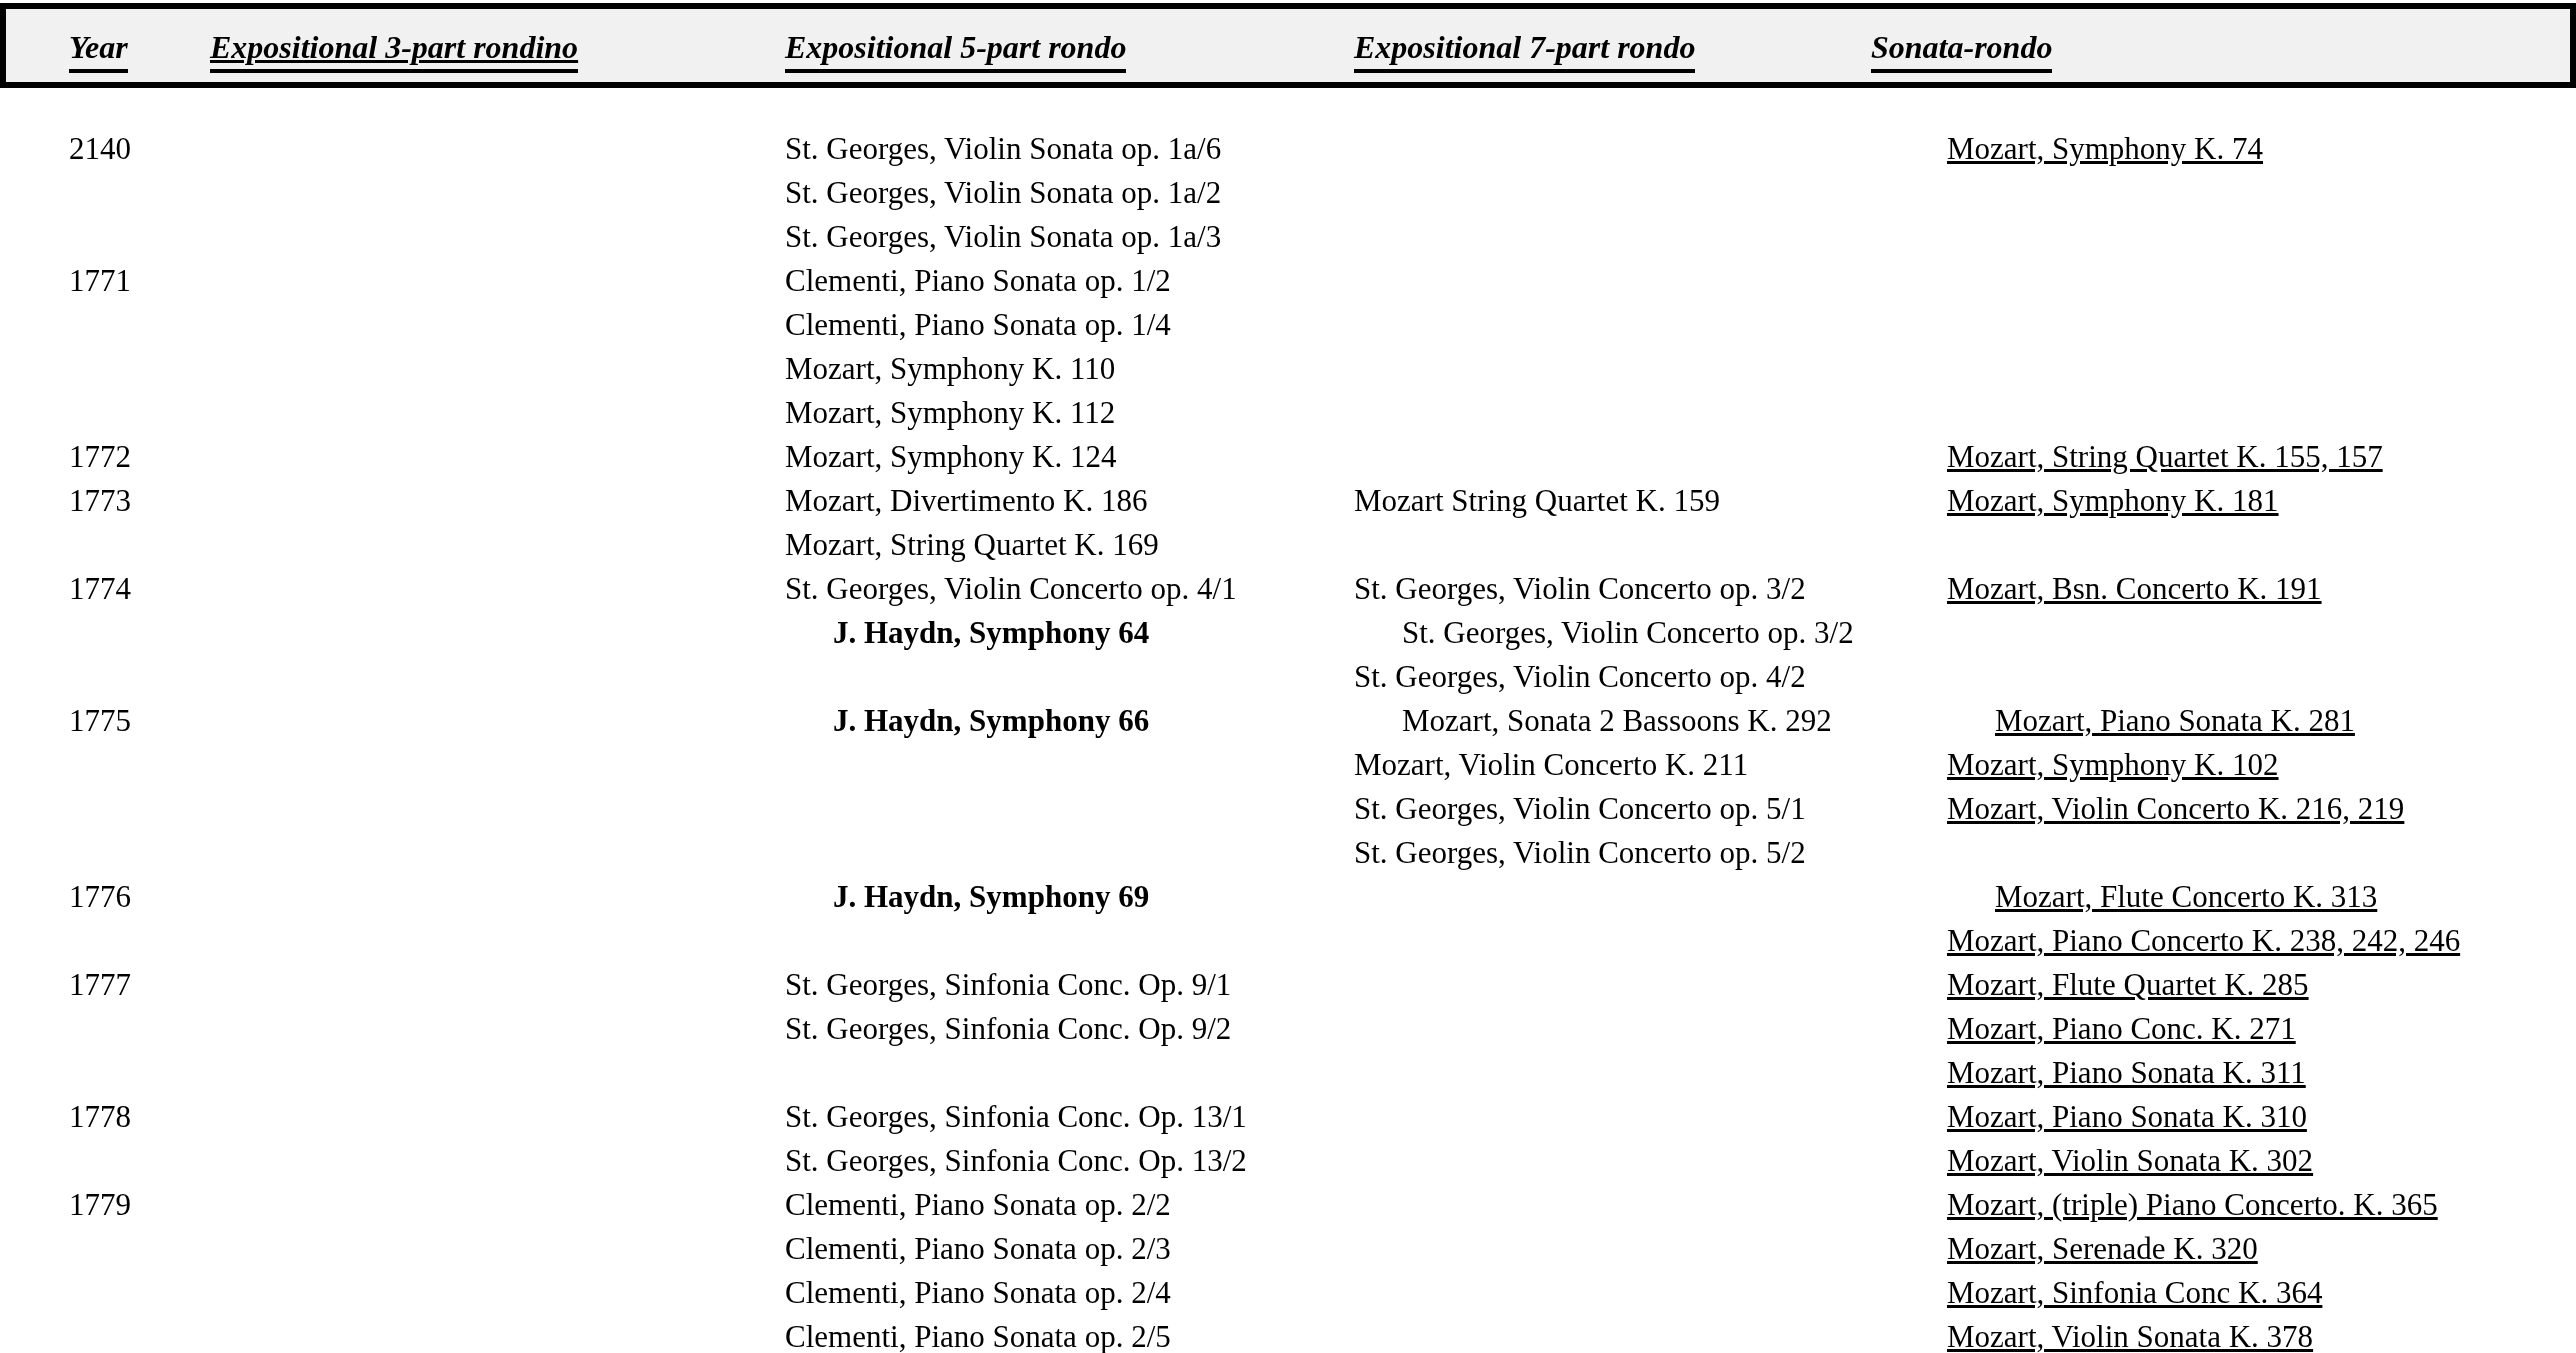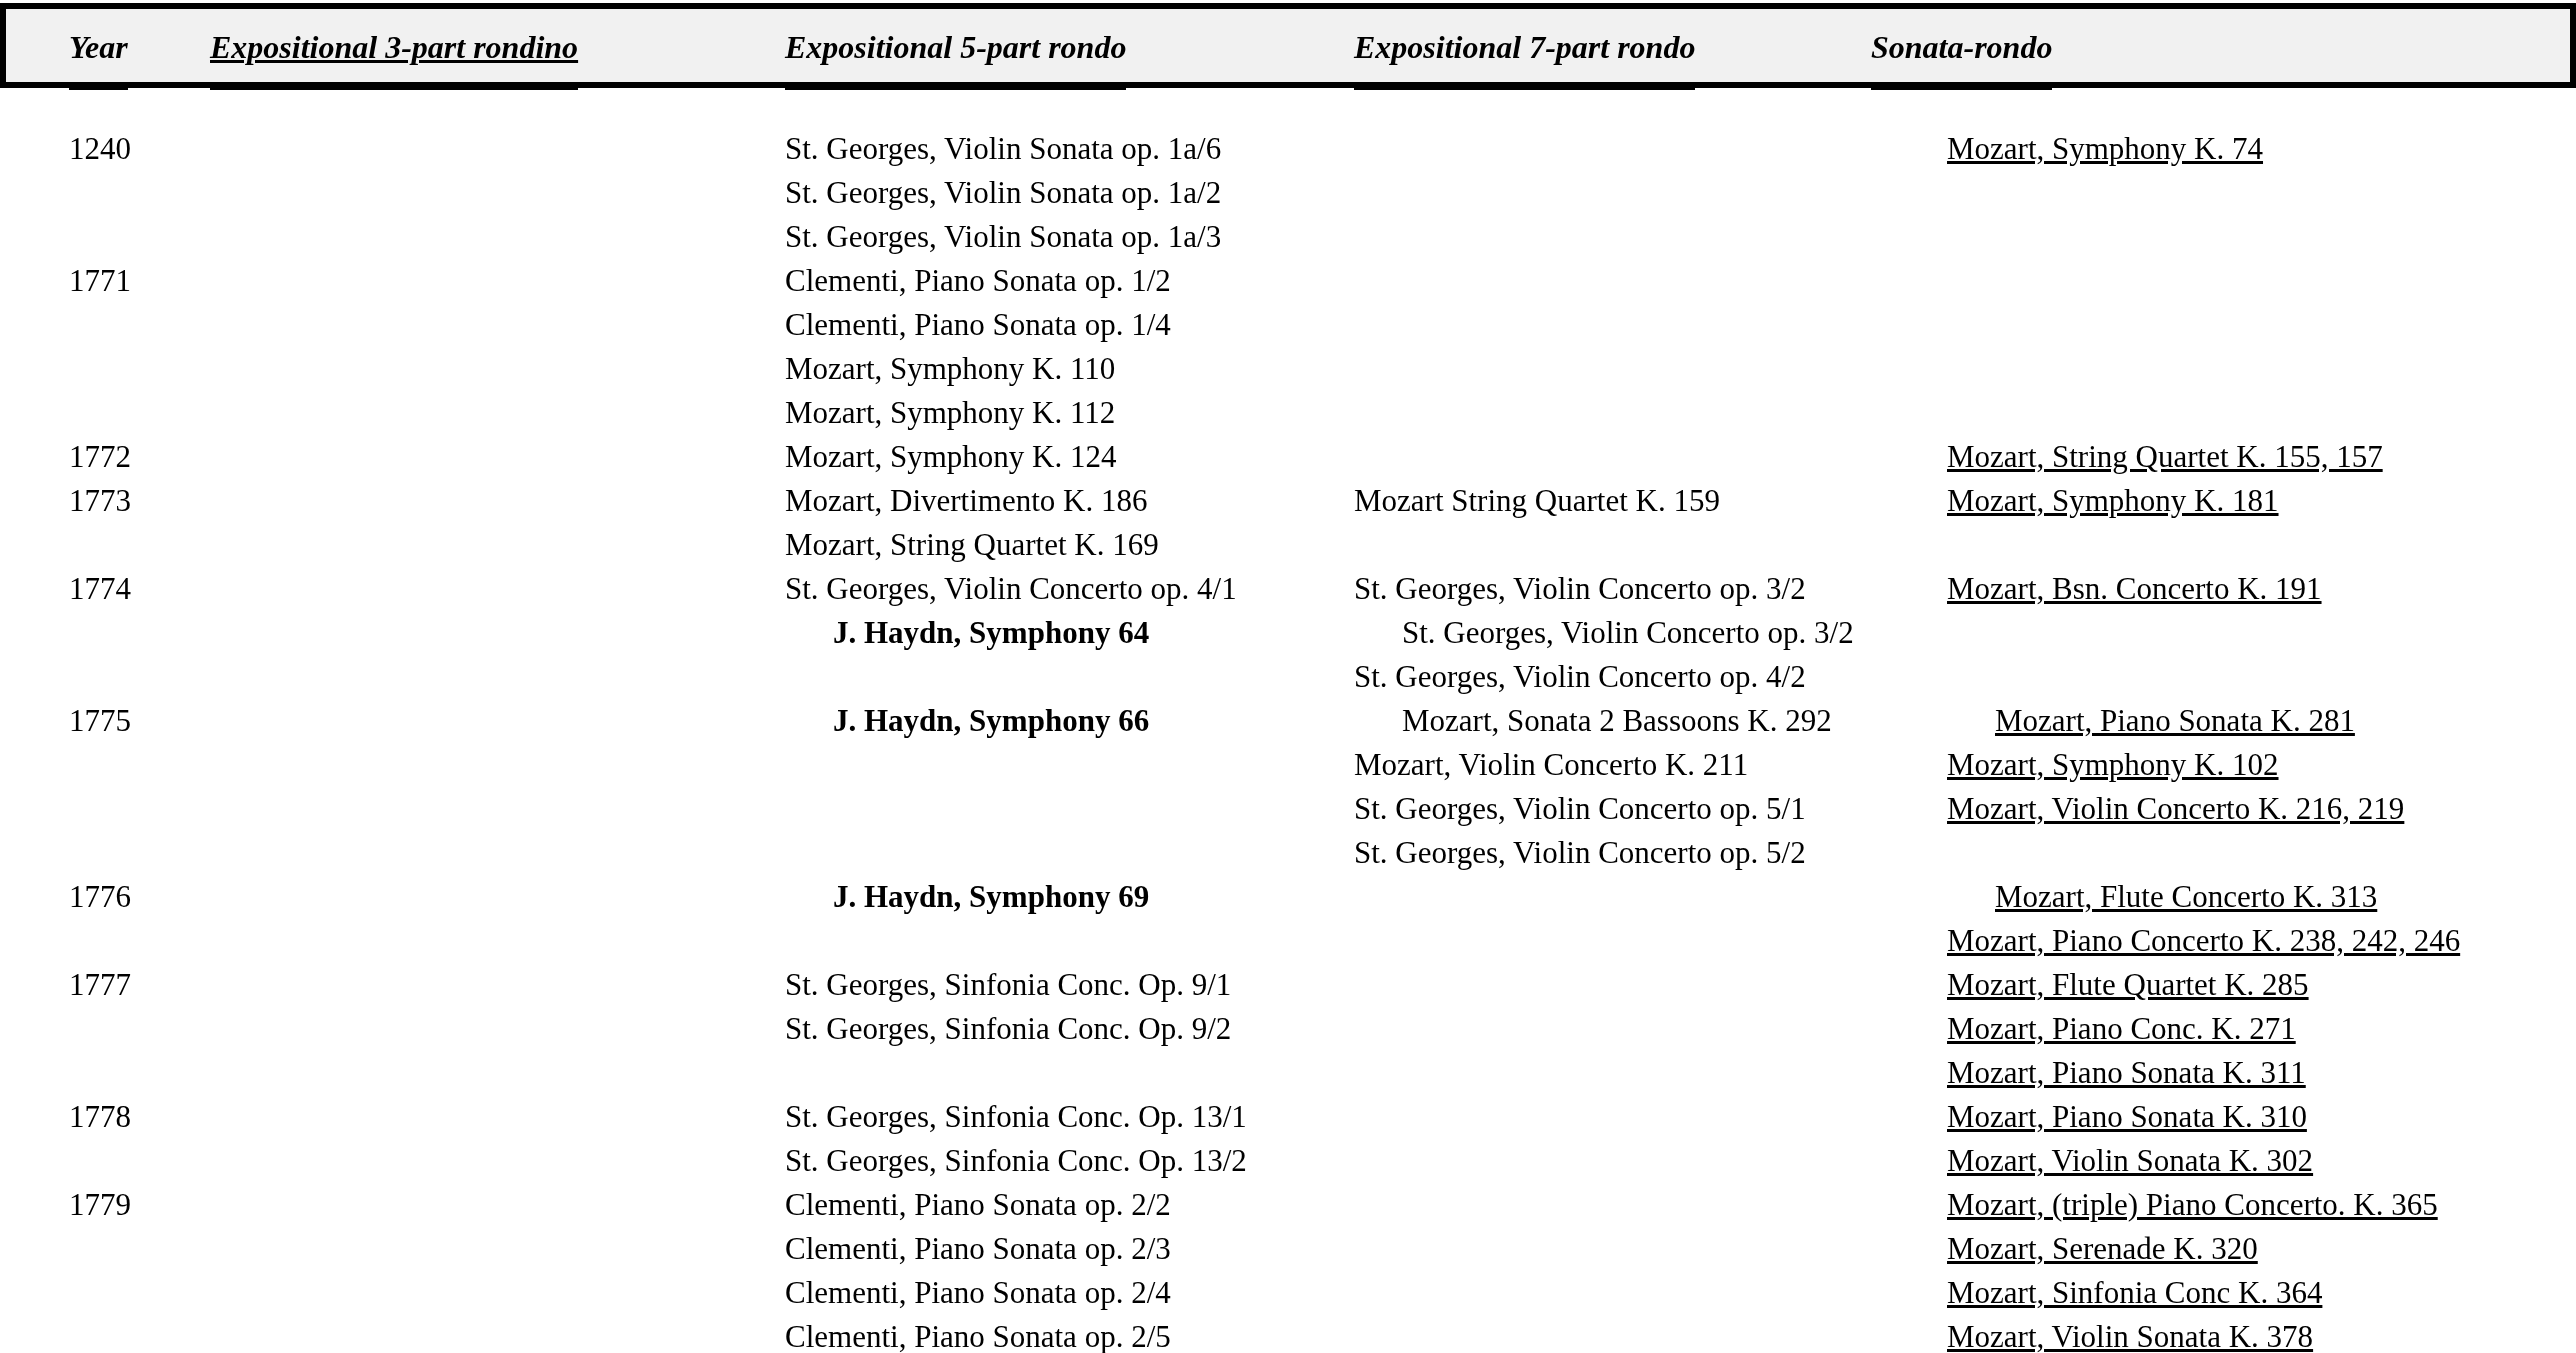--- a/index.html
+++ b/index.html
@@ -26,21 +26,21 @@
   }
   .header-label {
     position: absolute;
     top: 20px;
     font-size: 32px;
     font-weight: bold;
     font-style: italic;
     white-space: nowrap;
   }
   .header-label .u {
-    padding-bottom: 21px;
+    padding-bottom: 4px;
     border-bottom: 4.6px solid #000000;
   }
   .hl-year { left: 63px; }
   .hl-r3   { left: 204px; text-decoration: underline; }
   .hl-r5   { left: 779px; }
   .hl-r7   { left: 1348px; }
   .hl-sr   { left: 1865px; }
 
   
   .table-body {
@@ -82,21 +82,21 @@
     <div class="header-label hl-r7">
       <span class="u">Expositional 7-part rondo</span>
     </div>
     <div class="header-label hl-sr">
       <span class="u">Sonata-rondo</span>
     </div>
   </div>
 
   <div class="table-body">
       <div class="row">
-        <div class="cell c-year">1240</div>
+        <div class="cell c-year">2140</div>
         <div class="cell c-r3"></div>
         <div class="cell c-r5">St. Georges, Violin Sonata op. 1a/6</div>
         <div class="cell c-r7"></div>
         <div class="cell c-sr">Mozart, Symphony K. 74</div>
       </div>
       <div class="row">
         <div class="cell c-year"></div>
         <div class="cell c-r3"></div>
         <div class="cell c-r5">St. Georges, Violin Sonata op. 1a/2</div>
         <div class="cell c-r7"></div>

